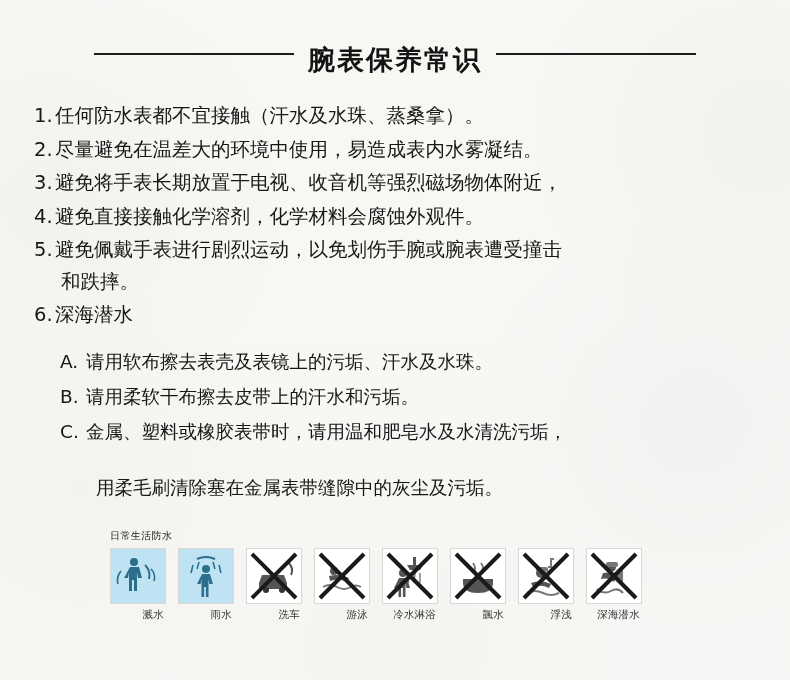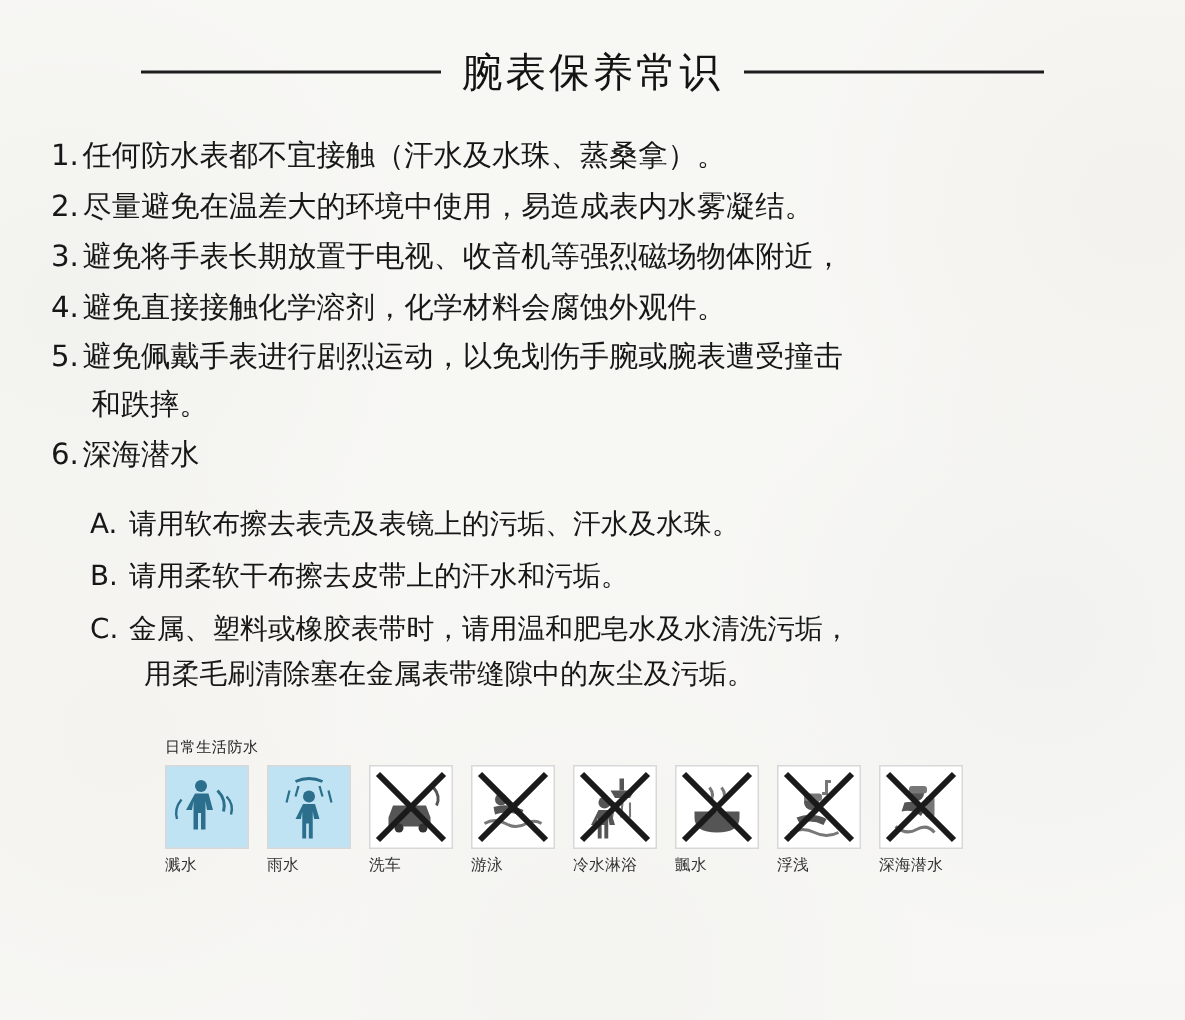--- a/index.html
+++ b/index.html
@@ -50,24 +50,25 @@
   }
   .title-rule {
     height: 2px;
     background: #1d1d1d;
     flex: 0 0 200px;
   }
   .title-rule.left { margin-left: 10px; }
   .title-rule.right { margin-right: 10px; }
   .doc-title {
     font-size: 27px;
-    font-weight: normal;
+    font-weight: bold;
     letter-spacing: 2px;
     white-space: nowrap;
     color: #141414;
+    margin-top: 12px;
   }
 
   
   .list {
     margin: 0 0 0 8px;
     padding: 0;
   }
   .item {
     display: flex;
     align-items: flex-start;
@@ -102,39 +103,40 @@
     color: #171717;
   }
   .subitem .letter {
     flex: 0 0 auto;
     width: 26px;
   }
   .subitem .txt { flex: 1 1 auto; }
   .subitem .txt .cont {
     display: block;
     padding-left: 10px;
+    margin-top: 26px;
   }
 
   
   .wp-block {
     margin: 26px 0 0 84px;
   }
   .wp-caption {
     font-size: 10px;
     color: #222;
     margin-bottom: 5px;
     letter-spacing: 0.4px;
   }
   .wp-row {
     display: flex;
     gap: 14px;
   }
   .wp-cell {
     width: 54px;
-    text-align: left;
+    text-align: right;
   }
   .wp-box {
     position: relative;
     width: 54px;
     height: 54px;
     background: #ffffff;
     border: 1px solid #d8d8d8;
     overflow: hidden;
   }
   .wp-box.blue { background: #bfe3f2; }

